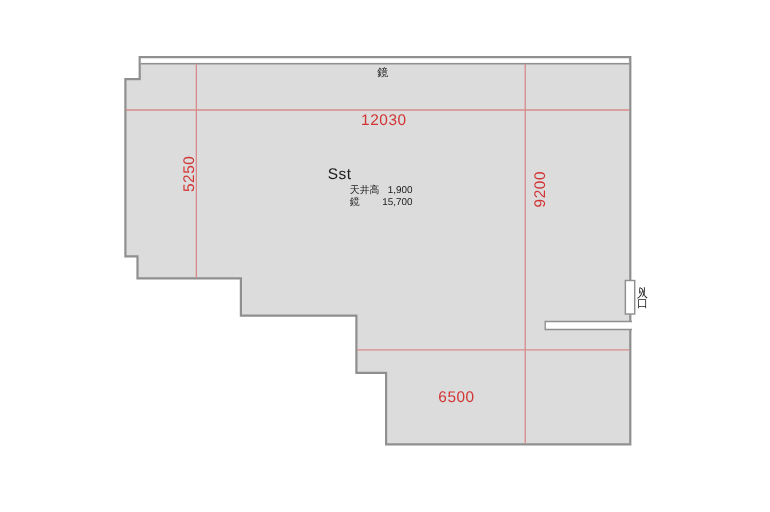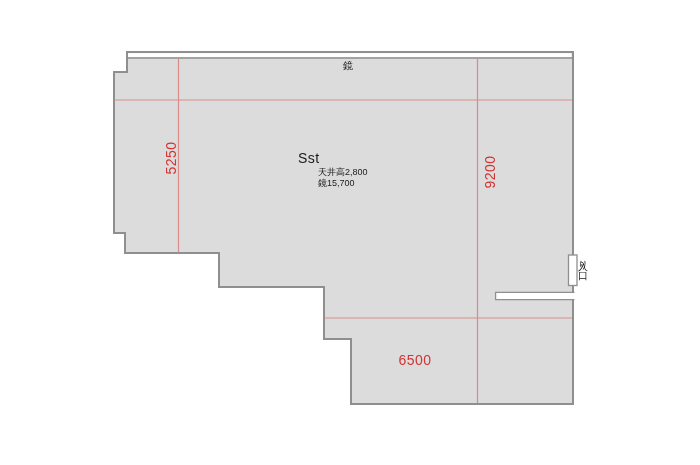--- a/index.html
+++ b/index.html
@@ -46,20 +46,21 @@
   #room-name {
     left: 298px; top: 150px; width: 100px;
     font-size: 14px; letter-spacing: 0.5px; text-align: left;
   }
   #room-info {
     left: 318px; top: 167px; width: 57px;
     font-size: 9px; line-height: 11px;
   }
   .info-row {
     display: flex;
+    justify-content: space-between;
   }
   #entrance {
     left: 577px; top: 253px;
     font-size: 10px; line-height: 10.5px;
     writing-mode: vertical-rl;
     text-orientation: upright;
     letter-spacing: 0;
   }
   #dim-top    { left: 284px; top: 101px; width: 130px; }
   #dim-bottom { left: 355px; top: 320px; width: 120px; margin-top: 32px; }
@@ -84,33 +85,34 @@
     <line x1="324.5" y1="318" x2="572" y2="318" stroke-width="1.2" stroke="#d98b8b"></line>
 
     <rect x="495" y="292.3" width="79.5" height="7.6" fill="#ffffff"></rect>
     <path d="M574.5,292.3 L495.6,292.3 L495.6,299.6 L574.5,299.6" fill="none" stroke-width="1.3" stroke="#8f8f8f"></path>
 
     <rect x="568.5" y="255" width="8.5" height="30.5" fill="#ffffff" stroke-width="1.3" stroke="#8f8f8f"></rect>
   </svg>
 
   <div class="lbl black" id="mirror-top">鏡</div>
 
+  <div class="lbl dim" id="dim-top">12030</div>
 
   <div class="lbl dim vert" id="dim-left">5250</div>
 
   <div class="lbl dim vert" id="dim-right">9200</div>
 
   <div class="lbl dim" id="dim-bottom">6500</div>
 
   <div class="lbl black" id="room-name">Sst</div>
 
   <div class="lbl black" id="room-info">
     <div class="info-row">
       <span>天井高</span>
-      <span>2,800</span>
+      <span>1,900</span>
     </div>
     <div class="info-row">
       <span>鏡</span>
       <span>15,700</span>
     </div>
   </div>
 
   <div class="lbl black" id="entrance">入り口</div>
 
 </div>

